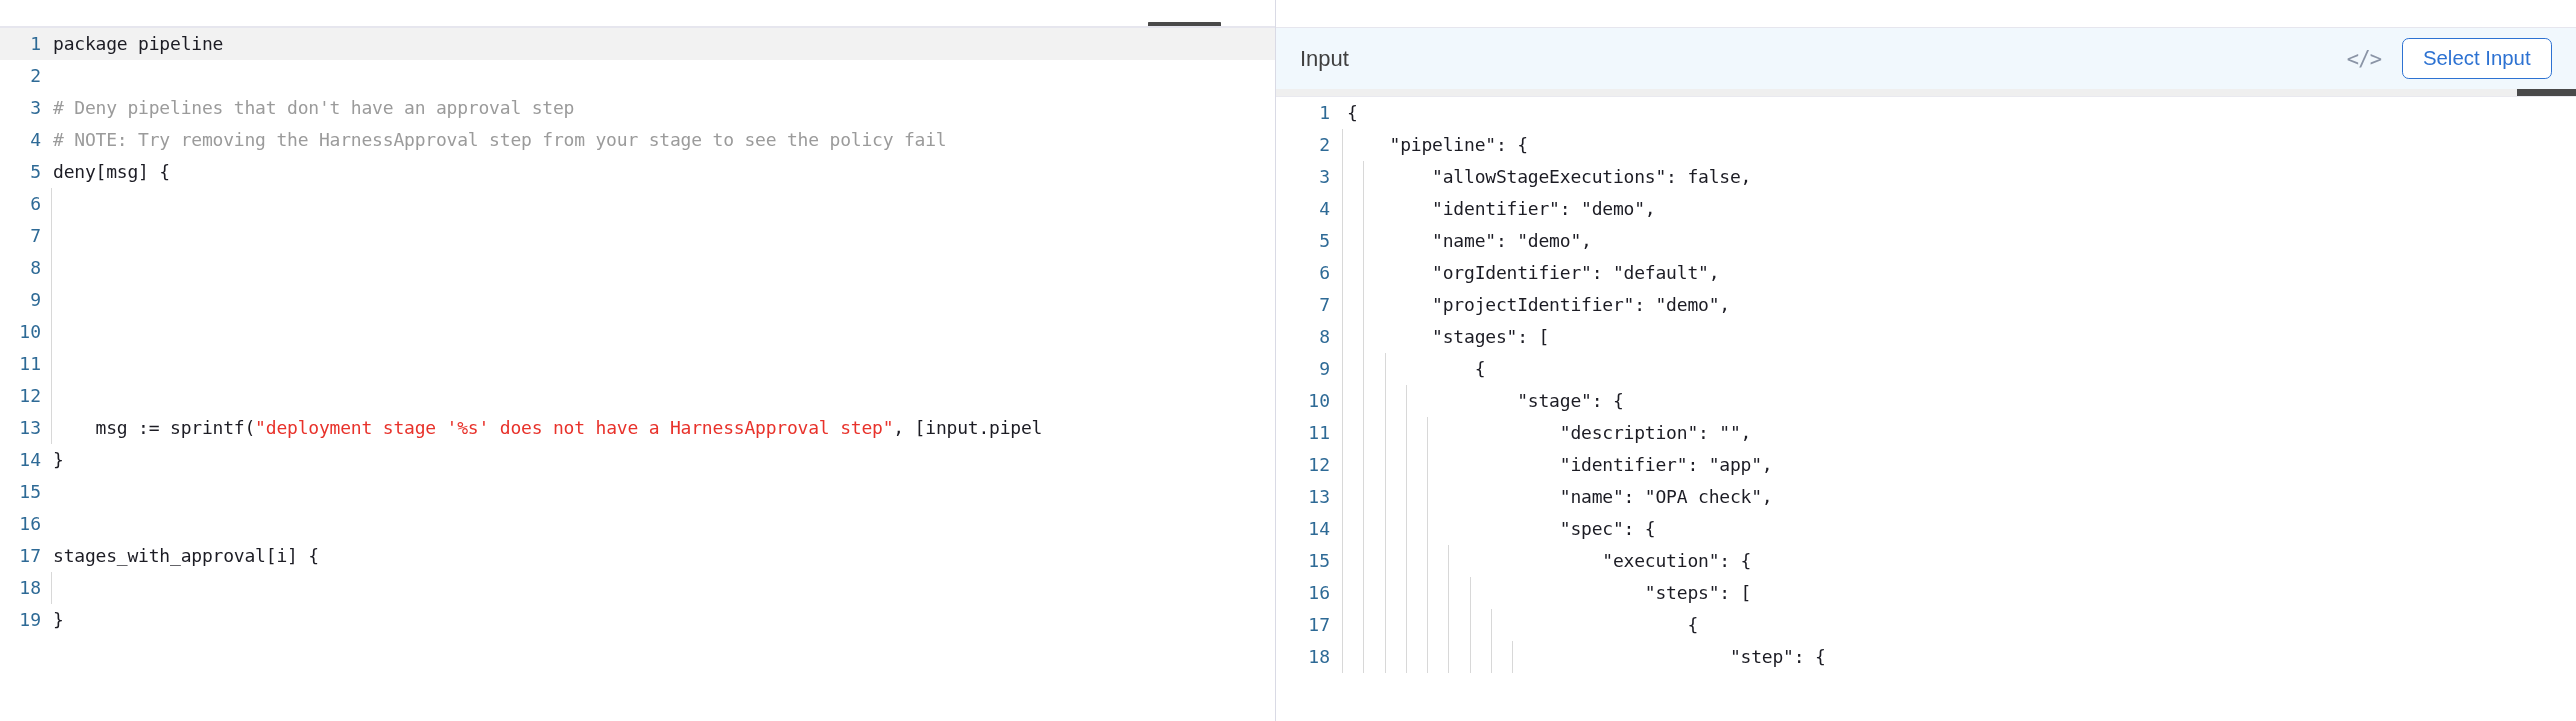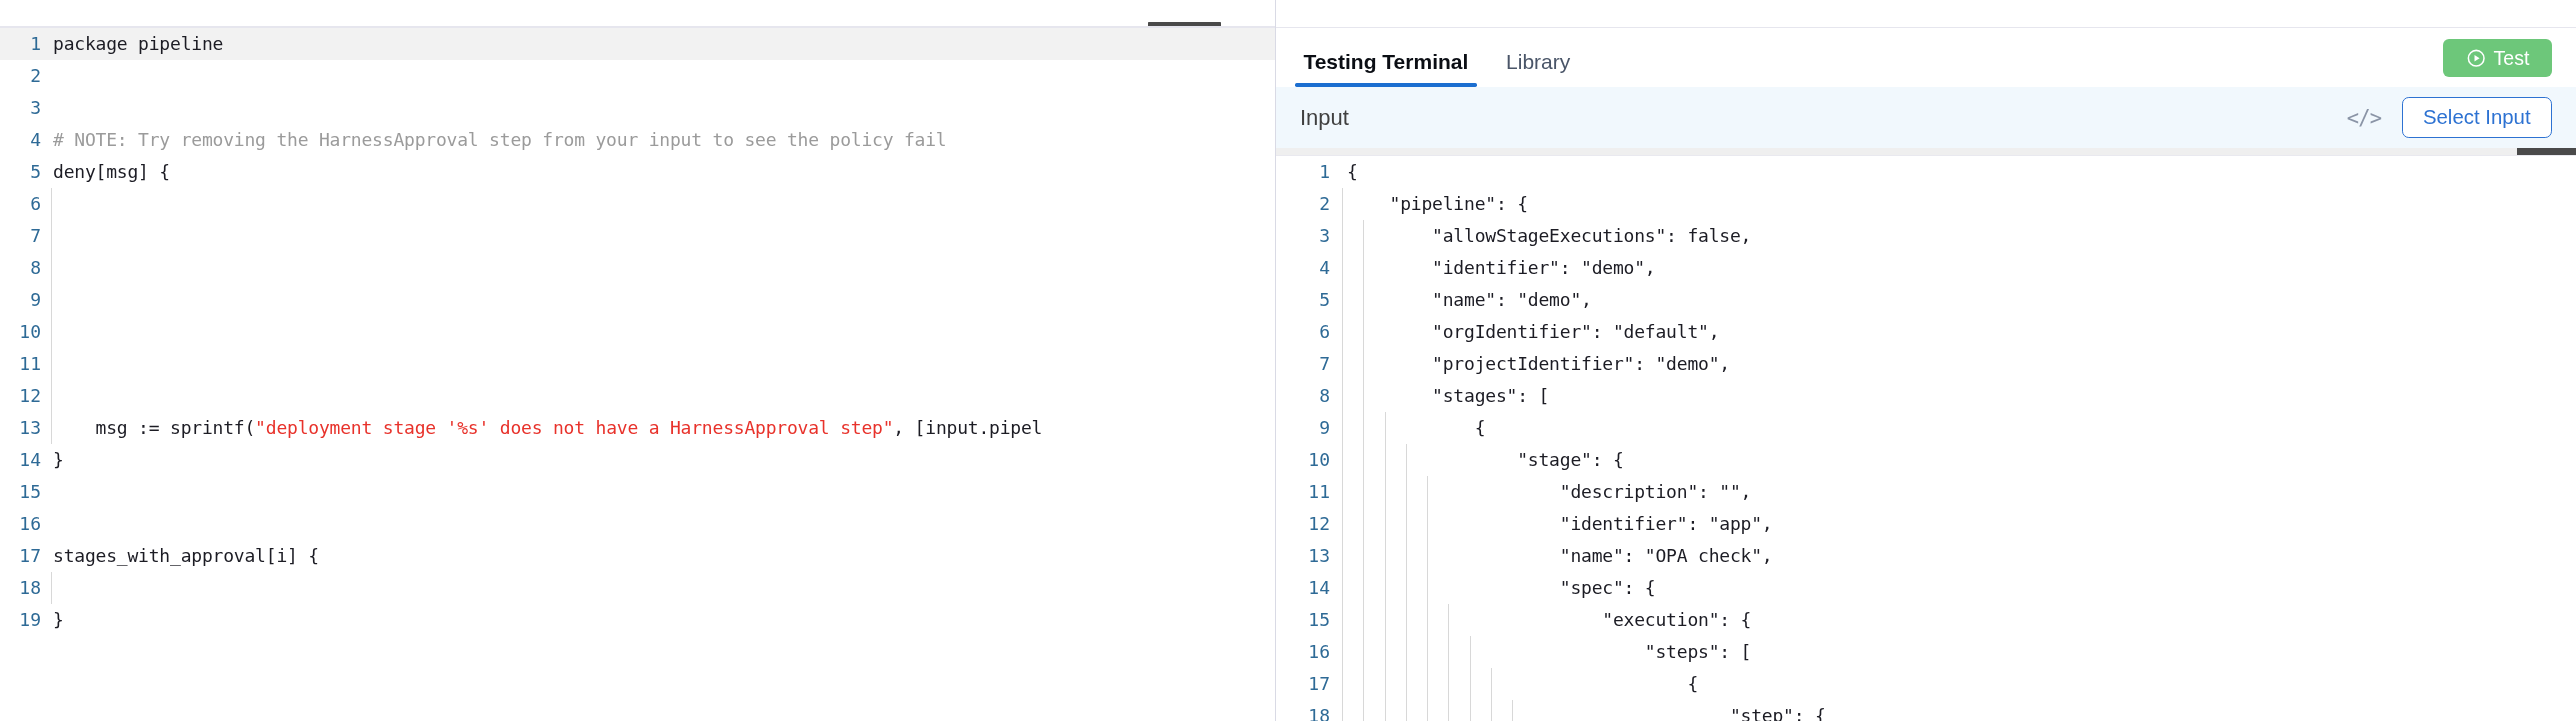--- a/index.html
+++ b/index.html
@@ -161,22 +161,22 @@
 
   <div class="editor-pane">
     <div class="editor-topbar">
       <div class="editor-hscroll"></div>
       <div class="editor-topbar-rule"></div>
     </div>
     <div class="code-area">
       <div class="code-rows" id="code-rows">
           <div class="crow cur"><div class="gutter">1</div><div class="ctext"><span class="">package pipeline</span></div></div>
           <div class="crow"><div class="gutter">2</div><div class="ctext"></div></div>
-          <div class="crow"><div class="gutter">3</div></div>
-          <div class="crow"><div class="gutter">4</div><div class="ctext"><span class="cmt"># NOTE: Try removing the HarnessApproval step from your input to see the policy fail</span></div></div>
+          <div class="crow"><div class="gutter">3</div><div class="ctext"><span class="cmt"># Deny pipelines that don't have an approval step</span></div></div>
+          <div class="crow"><div class="gutter">4</div><div class="ctext"><span class="cmt"># NOTE: Try removing the HarnessApproval step from your stage to see the policy fail</span></div></div>
           <div class="crow"><div class="gutter">5</div><div class="ctext"><span class="">deny[msg] {</span></div></div>
           <div class="crow"><div class="gutter">6</div><div class="ind" style="left: 51px;"></div></div>
           <div class="crow"><div class="gutter">7</div><div class="ind" style="left: 51px;"></div></div>
           <div class="crow"><div class="gutter">8</div><div class="ctext"></div><div class="ind" style="left: 51px;"></div></div>
           <div class="crow"><div class="gutter">9</div><div class="ind" style="left: 51px;"></div></div>
           <div class="crow"><div class="gutter">10</div><div class="ind" style="left: 51px;"></div></div>
           <div class="crow"><div class="gutter">11</div><div class="ctext"></div><div class="ind" style="left: 51px;"></div></div>
           <div class="crow"><div class="gutter">12</div><div class="ind" style="left: 51px;"></div></div>
           <div class="crow"><div class="gutter">13</div><div class="ctext"><span class="">    msg := sprintf(</span><span class="str">"deployment stage '%s' does not have a HarnessApproval step"</span><span class="">, [input.pipel</span></div><div class="ind" style="left: 51px;"></div></div>
           <div class="crow"><div class="gutter">14</div><div class="ctext"><span class="">}</span></div></div>
@@ -185,35 +185,20 @@
           <div class="crow"><div class="gutter">17</div><div class="ctext"><span class="">stages_with_approval[i] {</span></div></div>
           <div class="crow"><div class="gutter">18</div><div class="ind" style="left: 51px;"></div></div>
           <div class="crow"><div class="gutter">19</div><div class="ctext"><span class="">}</span></div></div>
         </div>
     </div>
   </div>
 
   <div class="right-pane">
     <div class="right-spacer"></div>
 
-    <div class="tabs-bar">
-      <div class="tabs" id="tabs">
-          <div class="tab active">Testing Terminal</div>
-          <div class="tab">Library</div>
-        </div>
-      <button class="test-btn">
-        <span>
-          <svg width="20.4" height="20.4" viewBox="0 0 24 24" fill="none" aria-hidden="true">
-            <circle cx="12" cy="12" r="9.2" stroke="#ffffff" stroke-width="1.8"></circle>
-            <path d="M10 8.2 L16 12 L10 15.8 Z" fill="#ffffff"></path>
-          </svg>
-        </span>
-        <span>Test</span>
-      </button>
-    </div>
 
     <div class="input-bar">
       <span class="input-label">Input</span>
       <div class="input-right">
         <span class="code-toggle-icon">&lt;/&gt;</span>
         <button class="select-input-btn">Select Input</button>
       </div>
     </div>
 
     <div class="json-hscroll-track">

